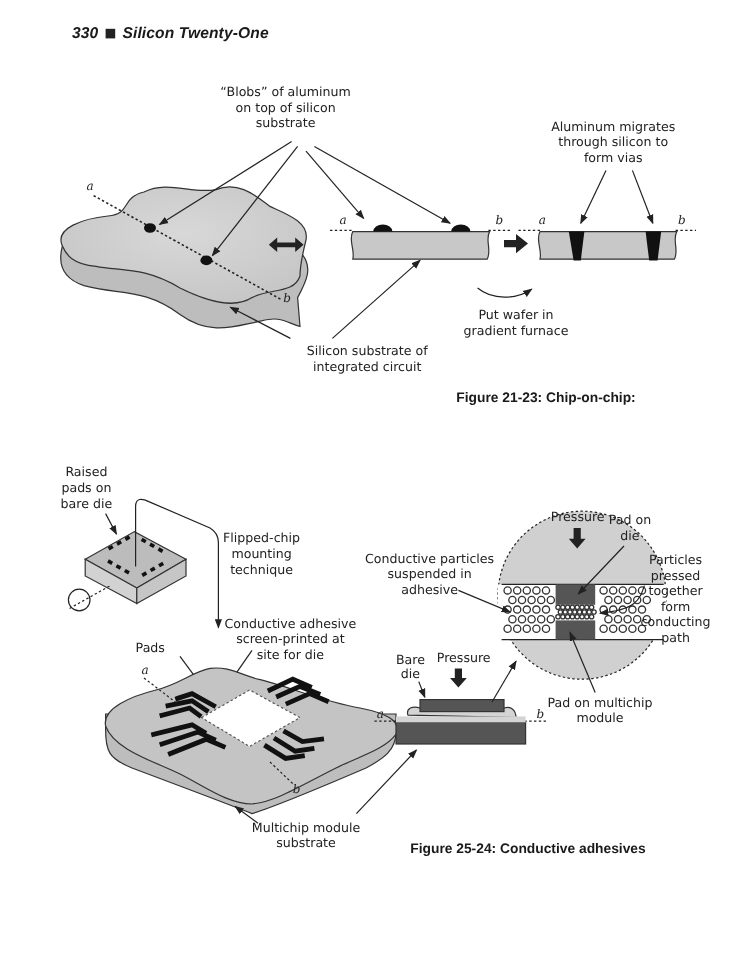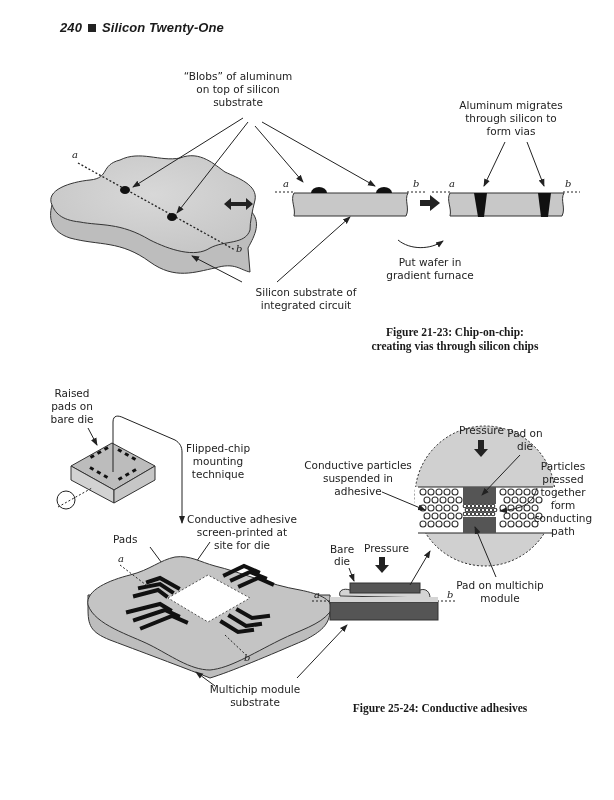--- a/index.html
+++ b/index.html
@@ -2,27 +2,27 @@
 <html><head>
 <meta charset="utf-8">
 <style>
   html,body{margin:0;padding:0;background:#fff;}
   body{width:614px;height:800px;position:relative;overflow:hidden;font-family:"DejaVu Sans",sans-serif;color:#1a1a1a;}
   .hdr{position:absolute;left:60px;top:20px;font-family:"Liberation Sans",sans-serif;font-weight:bold;font-style:italic;font-size:13px;letter-spacing:0.1px;}
   .hdr .sq{display:inline-block;width:8px;height:8px;background:#222;margin:0 6px 1px 6px;vertical-align:middle;}
   svg{position:absolute;left:0;top:0;}
   .lbl{font-family:"DejaVu Sans",sans-serif;font-size:10.5px;fill:#222;}
   .lbl-i{font-family:"DejaVu Serif",serif;font-style:italic;font-size:10px;fill:#222;}
-  .cap{position:absolute;font-family:Liberation Serif, serif;font-weight:bold;font-size:11.5px;text-align:center;color:#1a1a1a;line-height:14px;}
+  .cap{position:absolute;font-family:Liberation Sans, sans-serif;font-weight:bold;font-size:11.5px;text-align:center;color:#1a1a1a;line-height:14px;}
 </style>
 </head>
 <body>
 
 <div class="hdr">
-  <span>240</span><span class="sq"></span><span>Silicon Twenty-One</span>
+  <span>330</span><span class="sq"></span><span>Silicon Twenty-One</span>
 </div>
 
 <svg width="614" height="800" viewBox="0 0 614 800">
   <defs>
     <marker id="ah" markerWidth="8" markerHeight="8" refX="7" refY="4" orient="auto" markerUnits="userSpaceOnUse">
       <path d="M0,1 L8,4 L0,7 Z" fill="#222"></path>
     </marker>
     <radialGradient id="gwafer" cx="50%" cy="40%" r="70%">
       <stop offset="0" stop-color="#d8d8d8"></stop>
         <stop offset="1" stop-color="#c4c4c4"></stop>
@@ -314,15 +314,14 @@
     <line x1="496" y1="577" x2="475" y2="527" stroke="#222" marker-end="url(#ah)"></line>
     <g>
       <text class="lbl" x="500" y="589" text-anchor="middle">Pad on multichip</text>
       <text class="lbl" x="500" y="602" text-anchor="middle">module</text>
     </g>
   </g>
 </svg>
 
 <div class="cap" style="left:325px;top:325px;width:260px;">
   <div>Figure 21-23: Chip-on-chip:</div>
-  <div>creating vias through silicon chips</div>
 </div>
 <div class="cap" style="left:320px;top:701px;width:240px;">Figure 25-24: Conductive adhesives</div>
 
 </body></html>

